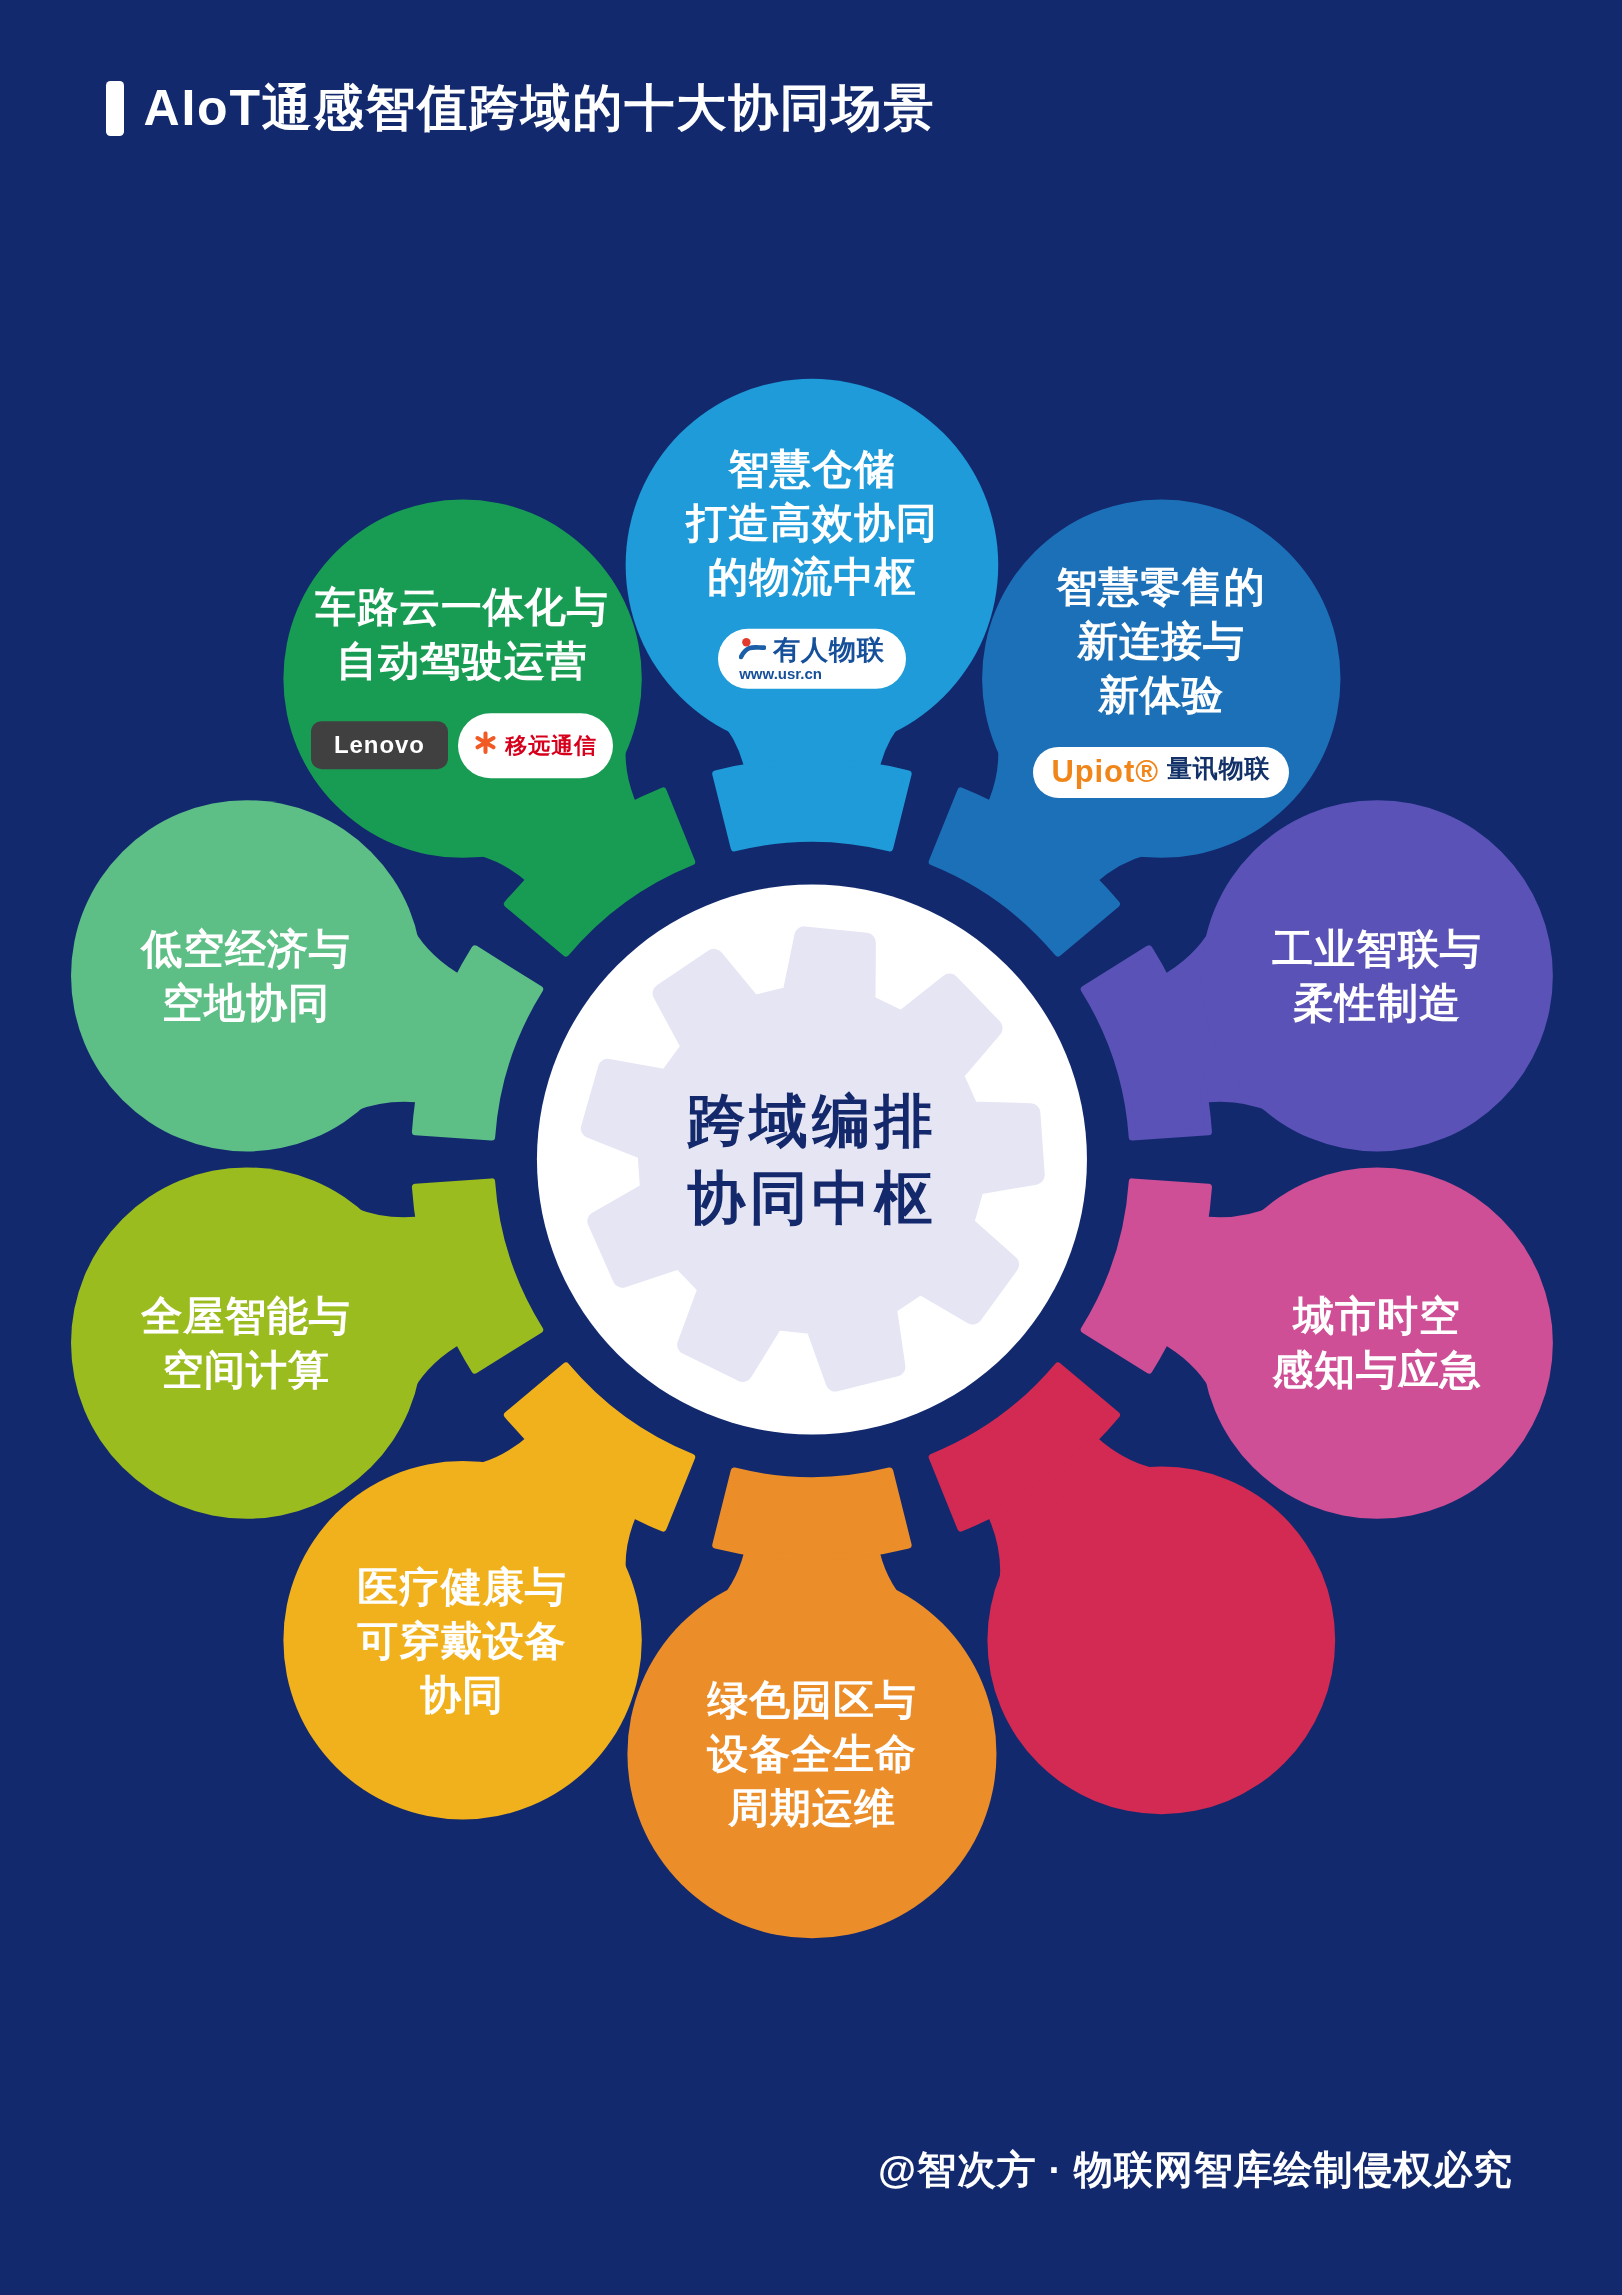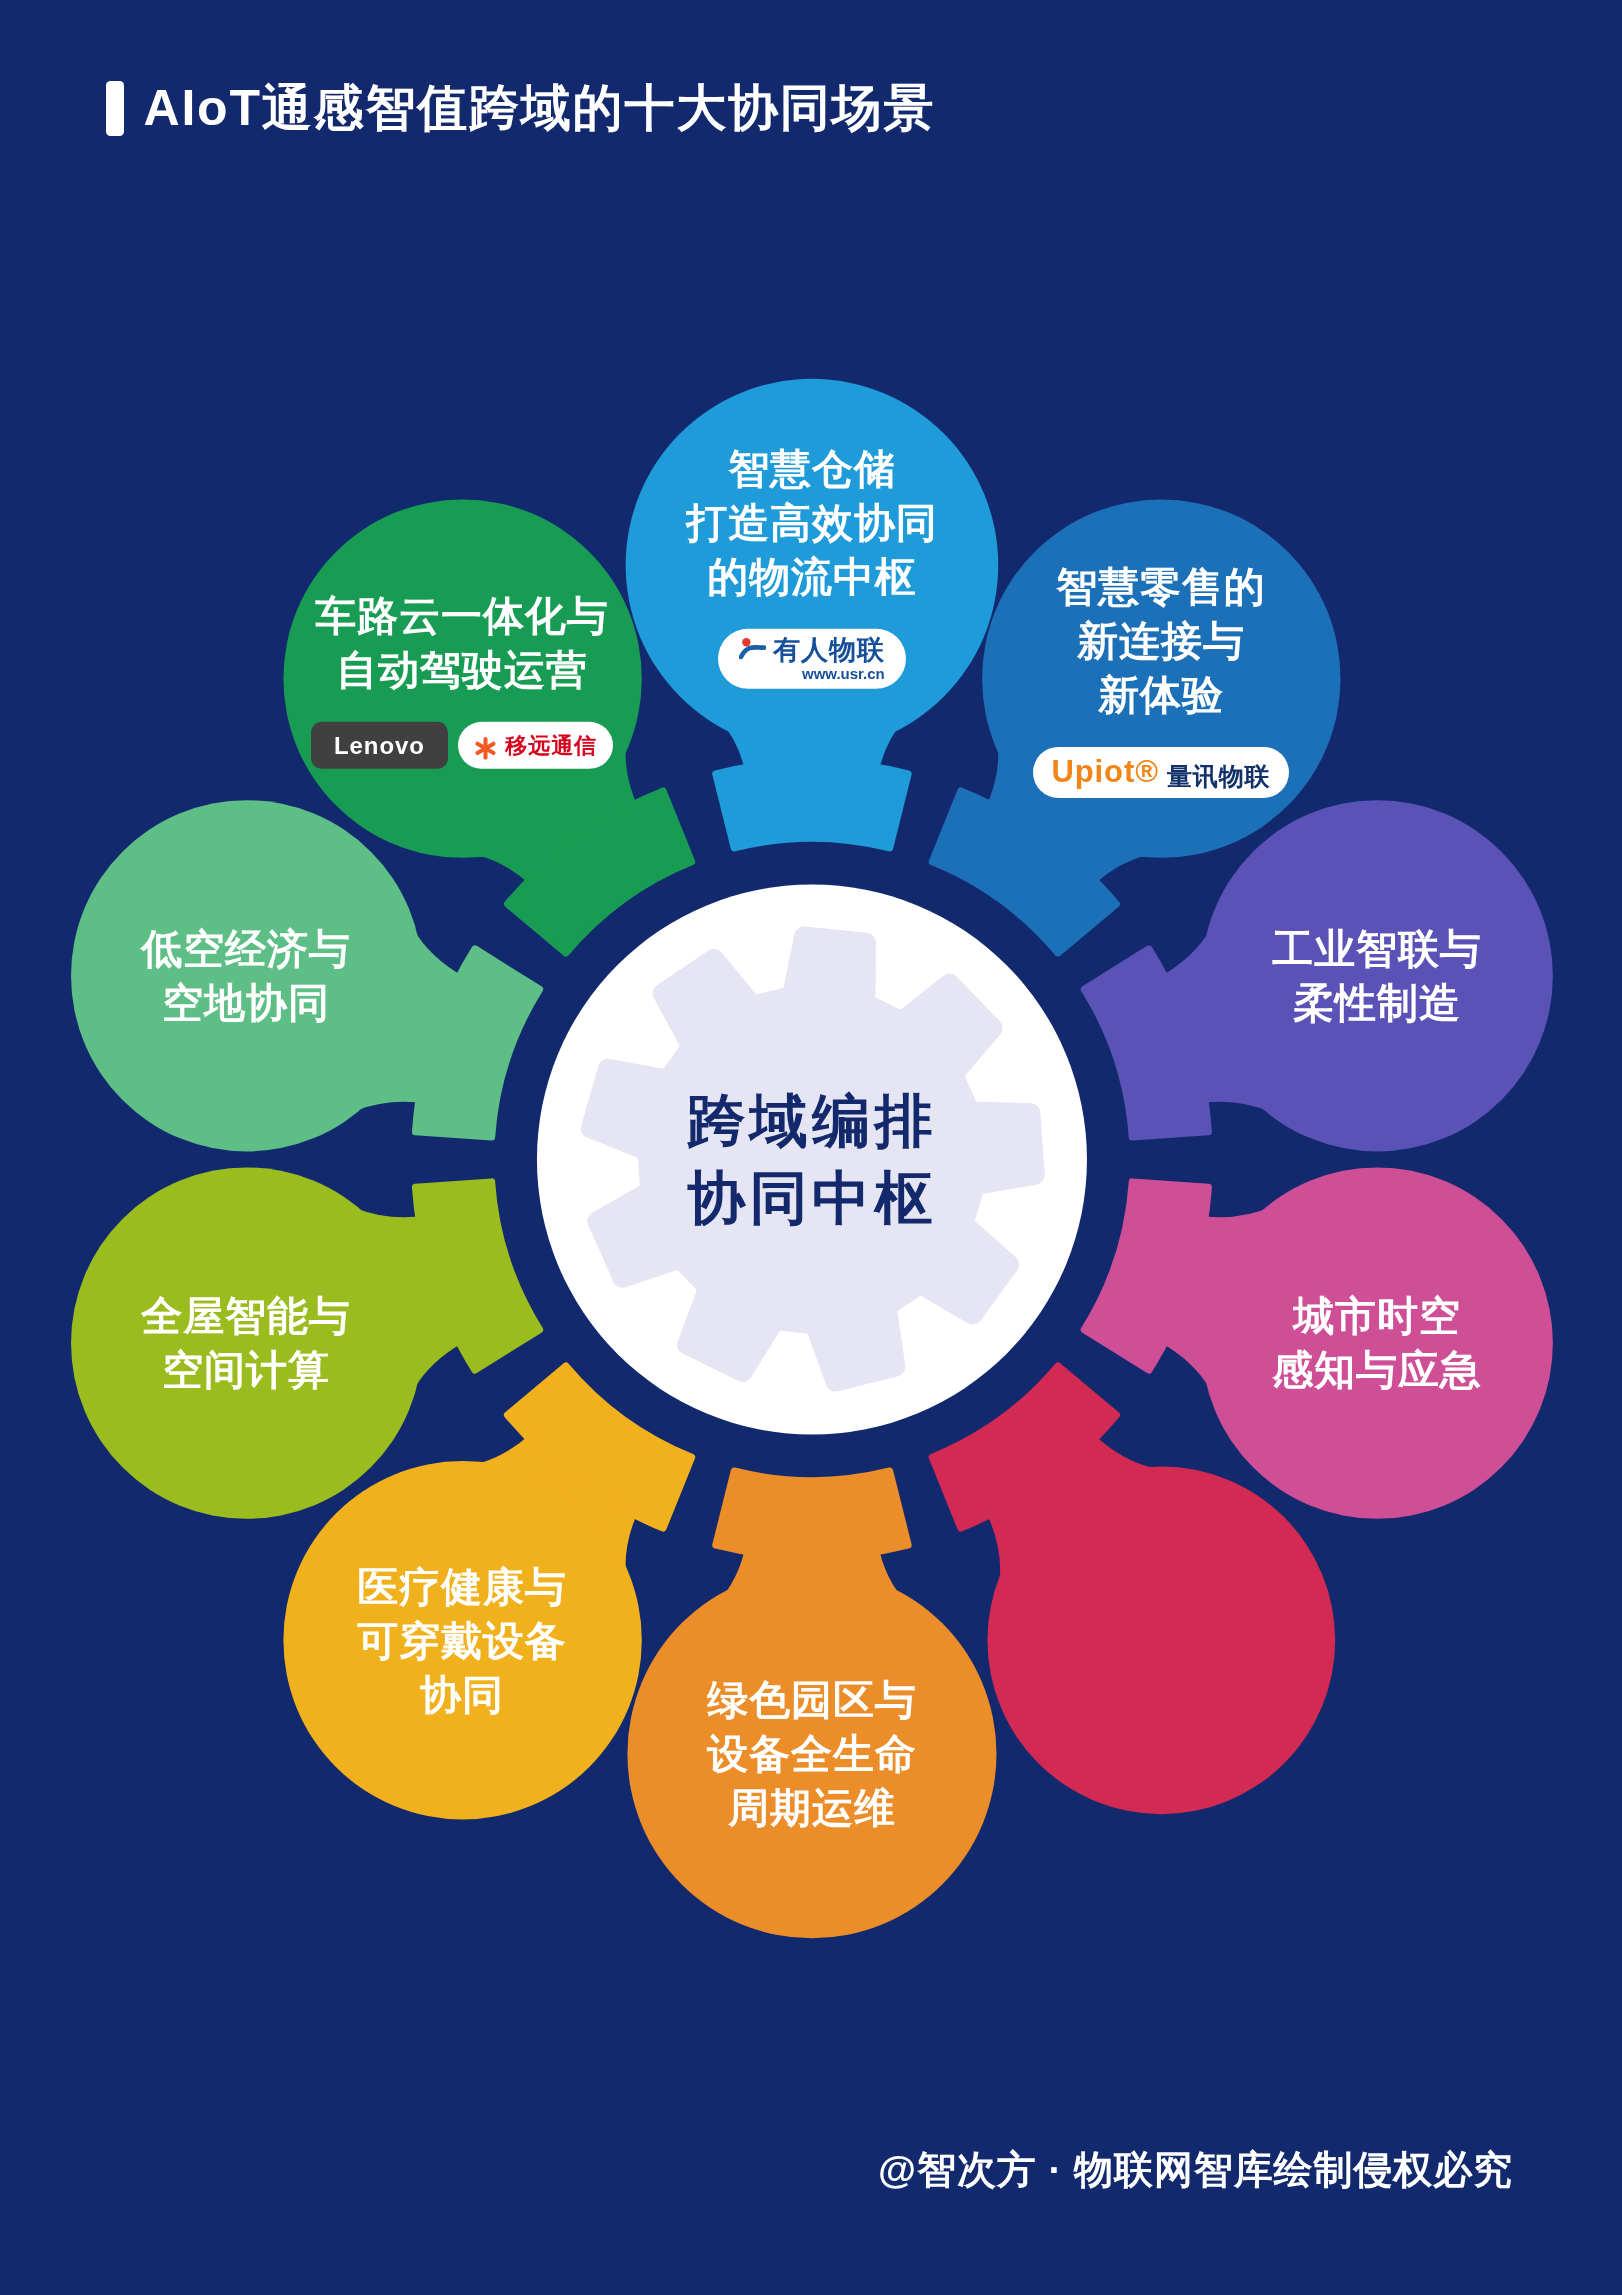--- a/index.html
+++ b/index.html
@@ -19,30 +19,30 @@
   #labels { position: absolute; left: 0; top: 0; width: 100%; height: 100%; }
 
   .petal-label {
     position: absolute; transform: translate(-50%, -50%);
     display: flex; flex-direction: column; align-items: center; justify-content: center;
     text-align: center; color: #ffffff; font-weight: 800;
     font-size: 41px; line-height: 1.32; letter-spacing: 0.9px;
   }
   .logo-row { display: flex; align-items: center; justify-content: center; gap: 10.6px; margin-top: 12.4px; white-space: nowrap; }
 
-  .pill { display: inline-flex; align-items: flex-end; background: #ffffff; border-radius: 886px; padding: 5.3px 18px; gap: 8px; margin-top: 12px; }
+  .pill { display: inline-flex; align-items: flex-start; background: #ffffff; border-radius: 886px; padding: 5.3px 18px; gap: 8px; margin-top: 12px; }
   .pill.usr { flex-direction: column; gap: 0; padding: 7px 21px; line-height: 1.05; }
   .usr-row { display: flex; align-items: center; gap: 7px; }
   .usr-name { color: #164F9A; font-size: 27px; font-weight: 900; letter-spacing: 0.9px; }
   .usr-url { color: #164F9A; font-size: 15px; font-weight: 700; margin-top: 1.8px; letter-spacing: 0; }
   .upiot-brand { color: #F08519; font-size: 31px; font-weight: 900; }
   .upiot-name { color: #123168; font-size: 25px; font-weight: 900; letter-spacing: 0.9px; }
   .pill.lenovo { background: #404040; border-radius: 10.6px; padding: 8px 23px; }
   .lenovo-text { color: #ffffff; font-size: 24px; font-weight: 800; letter-spacing: 0.9px; }
-  .pill.quectel { padding: 9px 16px; }
+  .pill.quectel { padding: 18px 16px; }
   .quectel-name { color: #D6001C; font-size: 22px; font-weight: 800; }
 
   .center-label {
     position: absolute; left: 812px; top: 1160px; transform: translate(-50%, -50%);
     text-align: center; color: #14296B; font-size: 58px; font-weight: 900;
     line-height: 1.32; letter-spacing: 4.4px; white-space: nowrap;
   }
   .footer {
     position: absolute; right: 110px; bottom: 98px;
     color: #ffffff; font-size: 39px; font-weight: 700; letter-spacing: 0.9px;

